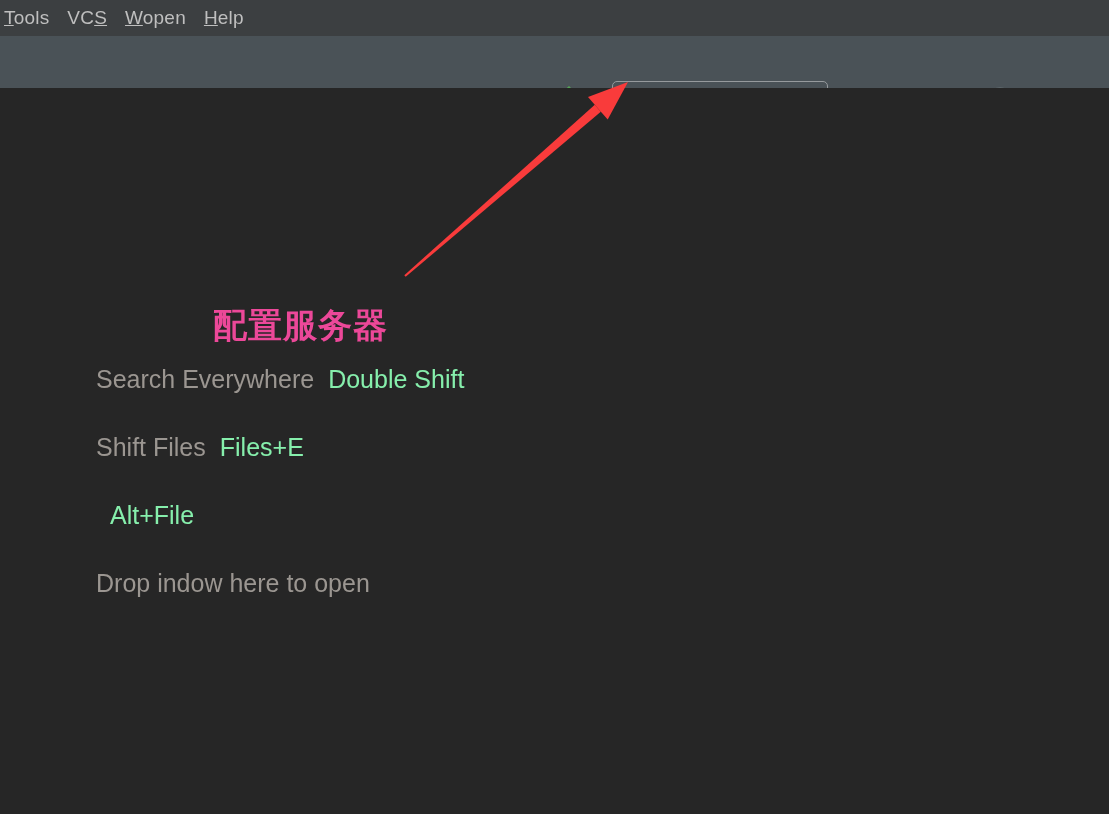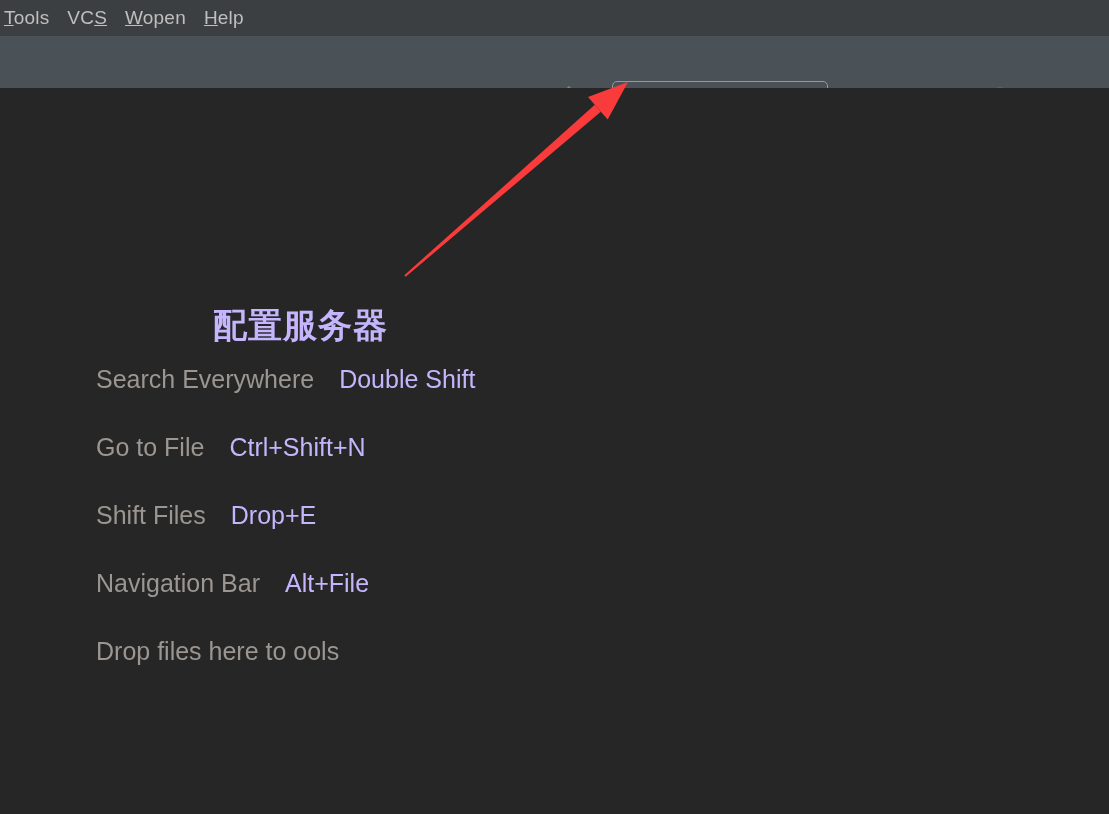--- a/index.html
+++ b/index.html
@@ -95,48 +95,47 @@
     position: absolute;
     left: 0; top: 0;
     width: 1109px; height: 814px;
     pointer-events: none;
   }
 
   
   #annotation-label {
     position: absolute;
     left: 213px; top: 303px;
-    color: #c4b5fd;
+    color: #ec4899;
     font-size: 34px;
     font-family: "DejaVu Sans", sans-serif;
     font-weight: 700;
     letter-spacing: 1px;
     white-space: nowrap;
   }
 
   
   #hints {
     position: absolute;
     left: 96px; top: 367px;
     width: 700px;
   }
   .hint-row {
     height: 68px;
     display: flex;
     align-items: flex-start;
     white-space: nowrap;
-    gap: 11px;
   }
   .hint-action {
     color: #9b9691;
     font-size: 25px;
     line-height: 1;
   }
   .hint-shortcut {
-    color: #c4b5fd;
+    color: #86efac;
     font-size: 25px;
     line-height: 1;
     margin-left: 14px;
   }
   .hint-shortcut:empty { display: none; }
 </style>
 </head>
 <body>
 
 <div id="menubar">
@@ -218,33 +217,28 @@
 <div id="main-area"></div>
 
 <div id="annotation-label">配置服务器</div>
 
 <div id="hints">
   <div class="hint-row">
     <span class="hint-action">Search Everywhere</span>
     <span class="hint-shortcut">Double Shift</span>
   </div>
   <div class="hint-row">
-    <span class="hint-action">Go to File</span>
-    <span class="hint-shortcut">Ctrl+Shift+N</span>
-  </div>
-  <div class="hint-row">
     <span class="hint-action">Shift Files</span>
-    <span class="hint-shortcut">Drop+E</span>
-  </div>
-  <div class="hint-row">
-    <span class="hint-action">Navigation Bar</span>
+    <span class="hint-shortcut">Files+E</span>
+  </div>
+  <div class="hint-row">
     <span class="hint-shortcut">Alt+File</span>
   </div>
   <div class="hint-row">
-    <span class="hint-action">Drop files here to ools</span>
+    <span class="hint-action">Drop indow here to open</span>
 
   </div>
 </div>
 
 <svg id="annotation-arrow" viewBox="0 0 1109 814">
   <g id="arrow-group">
     <polygon id="arrow-shaft" points="405.7,276.8 404.3,275.2 594.8,104.8 600.8,111.7" fill="#f93b3b"></polygon>
     <polygon id="arrow-head" points="628.0,82.0 607.7,119.6 597.8,108.3 588.0,96.9" fill="#f93b3b"></polygon>
   </g>
 </svg>

